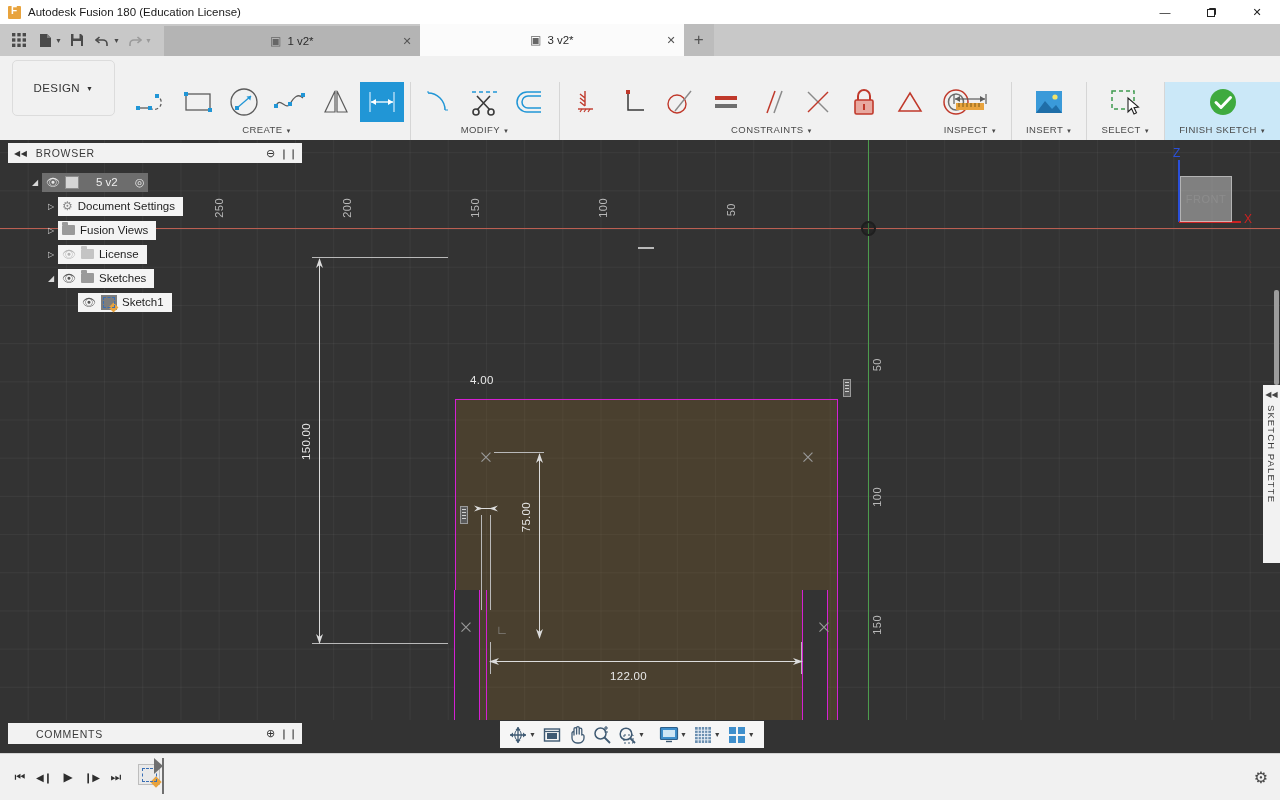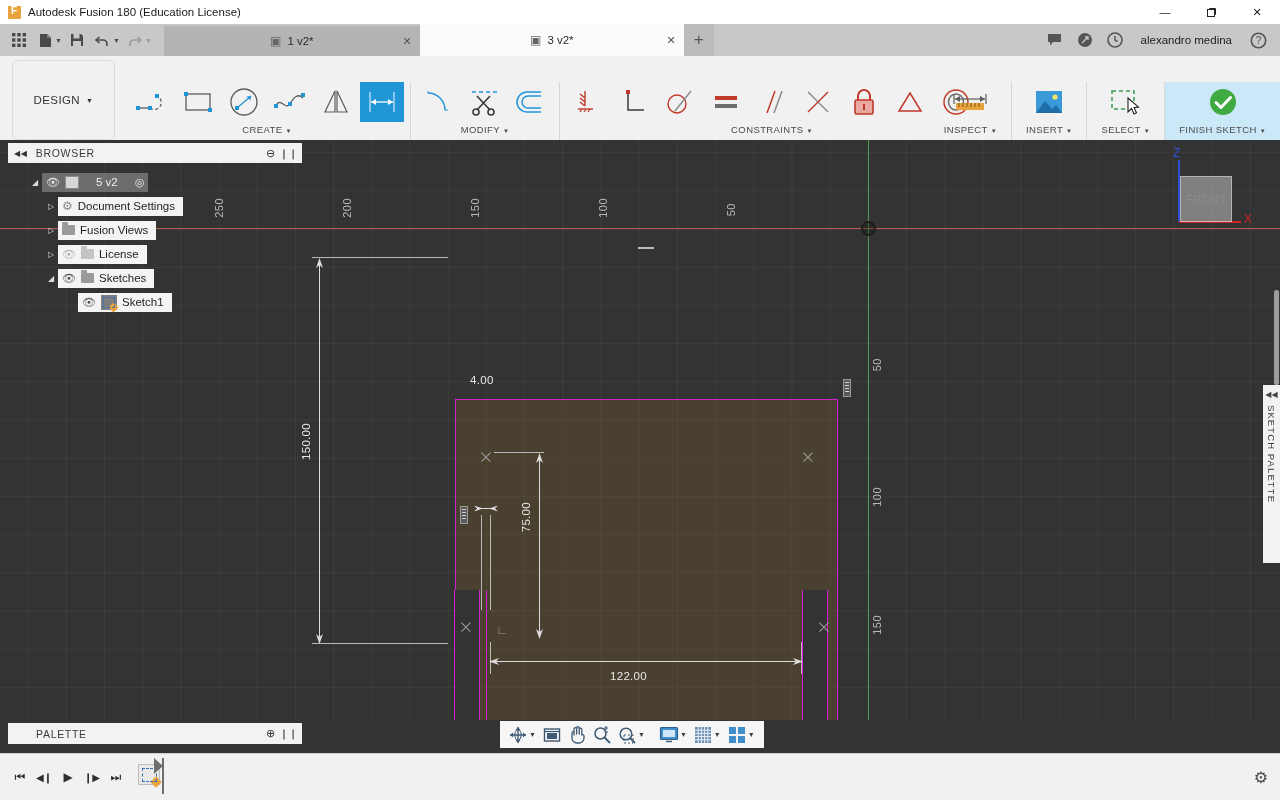--- a/index.html
+++ b/index.html
@@ -61,21 +61,21 @@
     justify-content: center; color: #555;
   }
   .username { font-size: 11.5px; color: #222; padding: 0 10px; }
 
   
   .ribbon {
     position: absolute; top: 56px; left: 0; width: 1280px; height: 84px;
     background: #f1f1f1;
   }
   .design-box {
-    position: absolute; left: 12px; top: 4px; width: 103px; height: 80px;
+    position: absolute; left: 12px; top: 4px; width: 103px; height: 56px;
     border: 1px solid #dcdcdc; border-radius: 5px; background: #f1f1f1;
     display: flex; align-items: center; justify-content: center;
     font-size: 11.5px; color: #333; letter-spacing: .4px;
   }
   .design-box .caret { font-size: 7px; margin-left: 6px; }
   .ribbon-tabs { position: absolute; left: 124px; top: 2px; display: flex; }
   .rtab {
     font-size: 11.5px; color: #3c3c3c; padding: 6px 14px 7px;
     letter-spacing: .3px;
   }
@@ -367,46 +367,20 @@
         <span class="tclose">✕</span>
       </div>
       <div class="doc-tab active" style="min-width:264px">
         <span class="cube">▣</span>
         <span>3 v2*</span>
         <span class="tclose">✕</span>
       </div>
       <div class="tab-plus">+</div>
     </div>
 
-    <div class="qa-right">
-      <div class="ricon">
-        <svg width="15" height="14" viewBox="0 0 15 14">
-            <path d="M1 1 H14 V9 H6 L3 12.5 V9 H1 Z" fill="#555"></path>
-          </svg>
-      </div>
-      <div class="ricon">
-        <svg width="16" height="16" viewBox="0 0 16 16">
-            <circle cx="8" cy="8" r="7" fill="#555"></circle>
-            <path d="M5 11 L11 5 M8 5 h3 v3" stroke="#c8c8c8" stroke-width="1.4" fill="none"></path>
-          </svg>
-      </div>
-      <div class="ricon">
-        <svg width="16" height="16" viewBox="0 0 16 16">
-            <circle cx="8" cy="8" r="7" fill="none" stroke="#555" stroke-width="1.6"></circle>
-            <path d="M8 4 V8 L10.6 9.6" stroke="#555" stroke-width="1.5" fill="none"></path>
-          </svg>
-      </div>
-      <div class="username">alexandro medina</div>
-      <div class="ricon">
-        <svg width="17" height="17" viewBox="0 0 17 17">
-            <circle cx="8.5" cy="8.5" r="7.2" fill="none" stroke="#555" stroke-width="1.6"></circle>
-            <text x="8.5" y="12.4" font-size="10" font-family="Liberation Sans" text-anchor="middle" fill="#555">?</text>
-          </svg>
-      </div>
-    </div>
   </div>
 
   <div class="ribbon">
     <div class="design-box">
       <span>DESIGN</span>
       <span class="caret">▼</span>
     </div>
 
 
     <div class="panels">
@@ -766,21 +740,21 @@
         <span class="eye">👁</span>
         <span class="sk-ic">
             <span class="pencil"></span>
           </span>
         <span>Sketch1</span>
       </span>
     </div>
   </div>
 
   <div class="comments">
-    <span>PALETTE</span>
+    <span>COMMENTS</span>
     <span class="plus">⊕</span>
     <span class="grip">❙❙</span>
   </div>
 
   <div class="navbar">
     <div class="nav-ic">
       <svg width="18" height="18" viewBox="0 0 18 18">
         <path d="M9 1 V17 M1 9 H17" stroke="#3f5a73" stroke-width="1.3"></path>
         <path d="M9 1 l-2.5 3 h5 z M9 17 l-2.5 -3 h5 z M1 9 l3 -2.5 v5 z M17 9 l-3 -2.5 v5 z" fill="#3f5a73"></path>
         <ellipse cx="9" cy="9" rx="3.2" ry="5" fill="none" stroke="#3f5a73" stroke-width="1.1"></ellipse>

